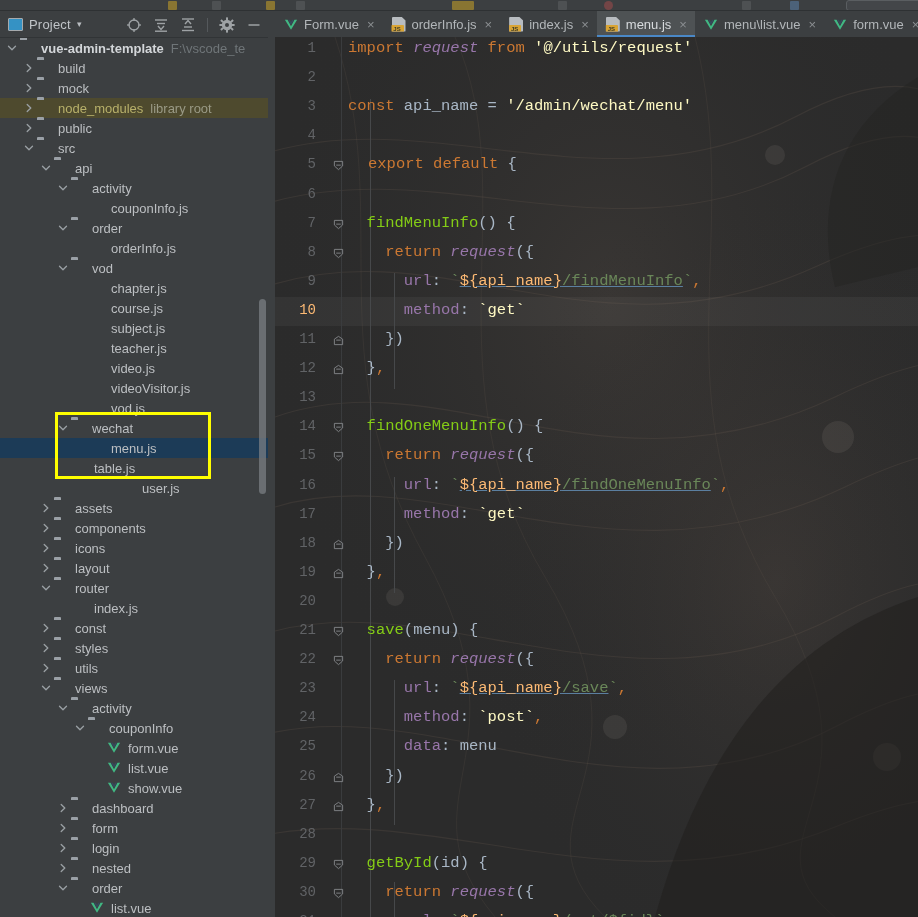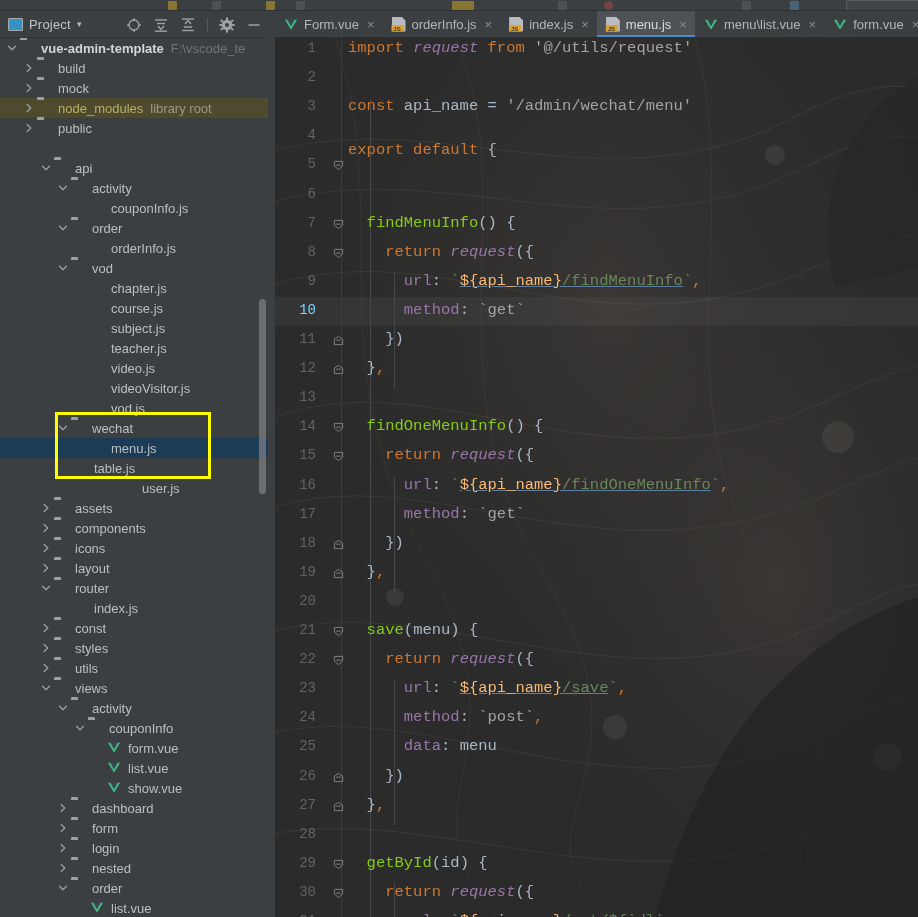--- a/index.html
+++ b/index.html
@@ -189,21 +189,21 @@
   }
   .gutter {
     position: absolute; left: 0; top: 0; width: 63px; height: 880px;
     z-index: 3;
   }
   .gutter-line {
     position: absolute; right: 22px;
     font-family: "Liberation Mono", monospace;
     font-size: 14px; color: #616366; text-align: right; width: 40px;
   }
-  .gutter-line.cur { color: #7dd3fc; }
+  .gutter-line.cur { color: #fdba74; }
   .gutter-sep {
     position: absolute; left: 66px; top: 0; width: 1px; height: 880px;
     background: #3a3c3e; z-index: 3;
   }
   .fold {
     position: absolute; left: 58px; width: 11px; height: 11px; z-index: 4;
   }
   .fold svg { display: block; }
   .indent-guide {
     position: absolute; width: 1px; background: #46484a; z-index: 2;
@@ -215,21 +215,21 @@
   .code-line {
     position: absolute; left: 73px;
     font-family: "Liberation Mono", monospace;
     font-size: 15.5px; white-space: pre; z-index: 5;
     letter-spacing: 0px;
   }
   .k  { color: #cc7832; }               
   .id { color: #a9b7c6; }               
   .fn { color: #84cc16; }               
   .fn-unused { color: #84cc16; }        
-  .str{ color: #a3a3a3; }               
+  .str{ color: #fef9c3; }               
   .prop{ color: #9876aa; }              
   .imp{ color: #9876aa; font-style: italic; }  
   .tmpl { color: #6a8759; }
   .tmplvar { color: #fdba74; text-decoration: underline; text-decoration-color:#5b7fa0; }
   .tmplu { color: #6a8759; text-decoration: underline; text-decoration-color:#5b7fa0; }
   .punct { color: #a9b7c6; }
   .comma { color: #cc7832; }
 </style>
 </head>
 <body>
@@ -353,20 +353,30 @@
         </div>
         <div class="row" style="position: absolute; left: 0px; right: 0px; top: 80px;">
           <span style="display: inline-block; width: 23px; flex: 0 0 auto;"></span>
           <span class="arrow">
             <svg viewBox="0 0 12 12" width="12" height="12">
               <path d="M4.2 2.5 L7.8 6 L4.2 9.5" fill="none" stroke="#9aa0a4" stroke-width="1.3" stroke-linecap="round" stroke-linejoin="round"></path>
             </svg>
           </span>
           <span class="ico"><span class="folder"></span></span>
           <span class="lbl">public</span>
+        </div>
+        <div class="row" style="position: absolute; left: 0px; right: 0px; top: 100px;">
+          <span style="display: inline-block; width: 23px; flex: 0 0 auto;"></span>
+          <span class="arrow">
+            <svg viewBox="0 0 12 12" width="12" height="12">
+              <path d="M2.5 4.2 L6 7.8 L9.5 4.2" fill="none" stroke="#9aa0a4" stroke-width="1.3" stroke-linecap="round" stroke-linejoin="round"></path>
+            </svg>
+          </span>
+          <span class="ico"><span class="folder"></span></span>
+          <span class="lbl">src</span>
         </div>
         <div class="row" style="position: absolute; left: 0px; right: 0px; top: 120px;">
           <span style="display: inline-block; width: 40px; flex: 0 0 auto;"></span>
           <span class="arrow">
             <svg viewBox="0 0 12 12" width="12" height="12">
               <path d="M2.5 4.2 L6 7.8 L9.5 4.2" fill="none" stroke="#9aa0a4" stroke-width="1.3" stroke-linecap="round" stroke-linejoin="round"></path>
             </svg>
           </span>
           <span class="ico"><span class="folder"></span></span>
           <span class="lbl">api</span>
@@ -841,21 +851,21 @@
           <div class="gutter-line" style="top: 788.7px;">28</div>
           <div class="gutter-line" style="top: 817.8px;">29</div>
           <div class="gutter-line" style="top: 846.9px;">30</div>
           <div class="gutter-line" style="top: 876px;">31</div>
         </div>
       <div id="lines">
           <div class="code-line" style="top: 2px;"><span class="k">import </span><span class="imp">request</span><span class="id"> </span><span class="k">from</span><span class="id"> </span><span class="str">'@/utils/request'</span></div>
           <div class="code-line" style="top: 31.1px;"></div>
           <div class="code-line" style="top: 60.2px;"><span class="k">const </span><span class="id">api_name</span><span class="punct"> = </span><span class="str">'/admin/wechat/menu'</span></div>
           <div class="code-line" style="top: 89.3px;"></div>
-          <div class="code-line" style="top: 104px;"><span class="k">export default</span><span class="punct"> {</span></div>
+          <div class="code-line" style="top: 118px; margin-left: 20px;"><span class="k">export default</span><span class="punct"> {</span></div>
           <div class="code-line" style="top: 147.5px;"></div>
           <div class="code-line" style="top: 176.6px;"><span class="id">  </span><span class="fn">findMenuInfo</span><span class="punct">() {</span></div>
           <div class="code-line" style="top: 205.7px;"><span class="id">    </span><span class="k">return </span><span class="imp">request</span><span class="punct">({</span></div>
           <div class="code-line" style="top: 234.8px;"><span class="id">      </span><span class="prop">url</span><span class="punct">: </span><span class="tmpl">`</span><span class="tmplvar">${api_name}</span><span class="tmplu">/findMenuInfo</span><span class="tmpl">`</span><span class="comma">,</span></div>
           <div class="code-line" style="top: 263.9px;"><span class="id">      </span><span class="prop">method</span><span class="punct">: </span><span class="str">`get`</span></div>
           <div class="code-line" style="top: 293px;"><span class="punct">    })</span></div>
           <div class="code-line" style="top: 322.1px;"><span class="punct">  }</span><span class="comma">,</span></div>
           <div class="code-line" style="top: 351.2px;"></div>
           <div class="code-line" style="top: 380.3px;"><span class="id">  </span><span class="fn-unused">findOneMenuInfo</span><span class="punct">() {</span></div>
           <div class="code-line" style="top: 409.4px;"><span class="id">    </span><span class="k">return </span><span class="imp">request</span><span class="punct">({</span></div>

